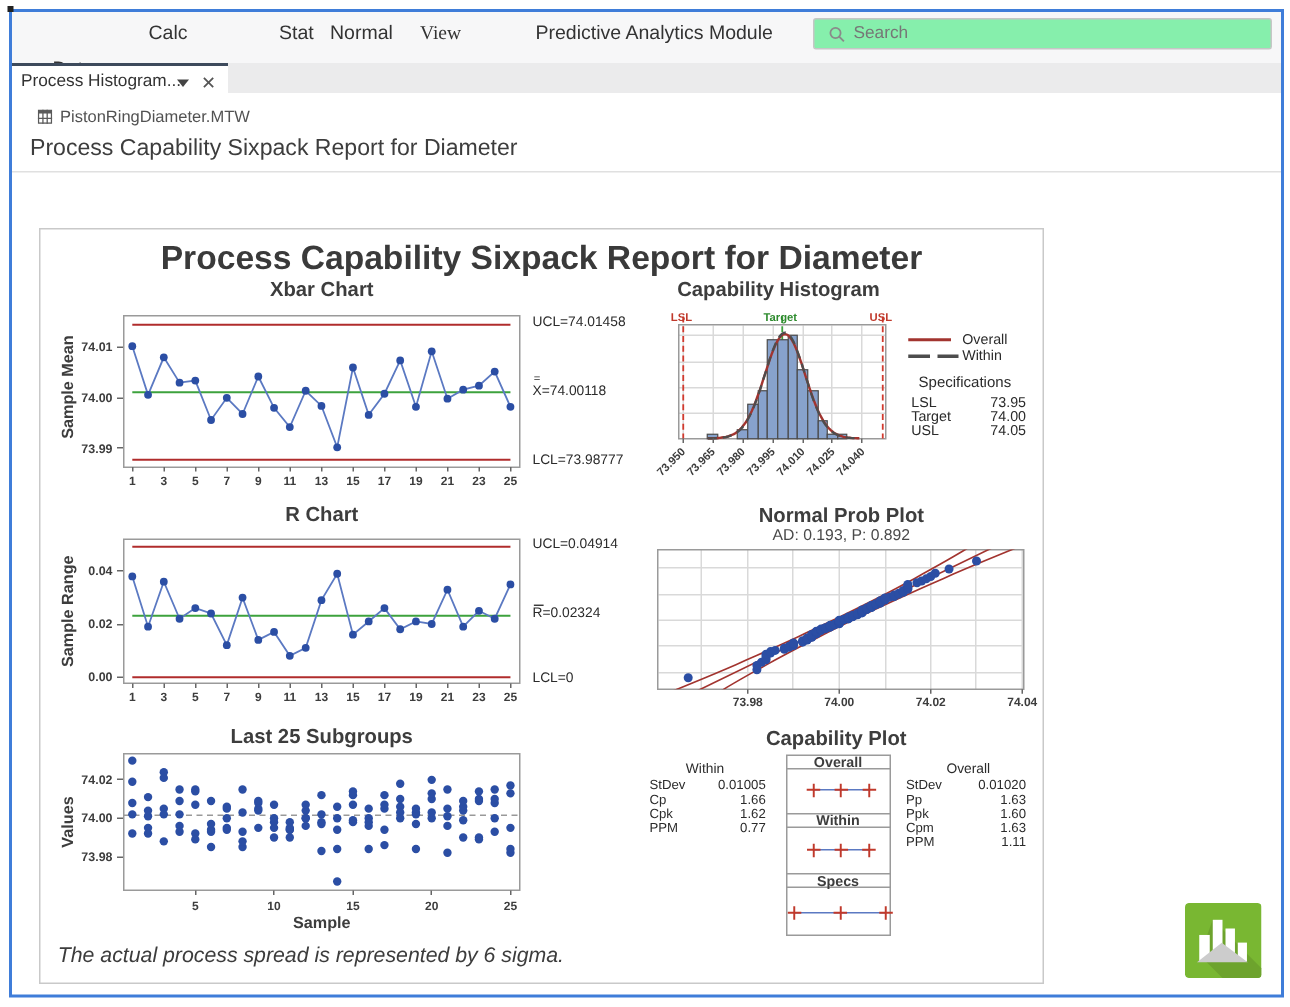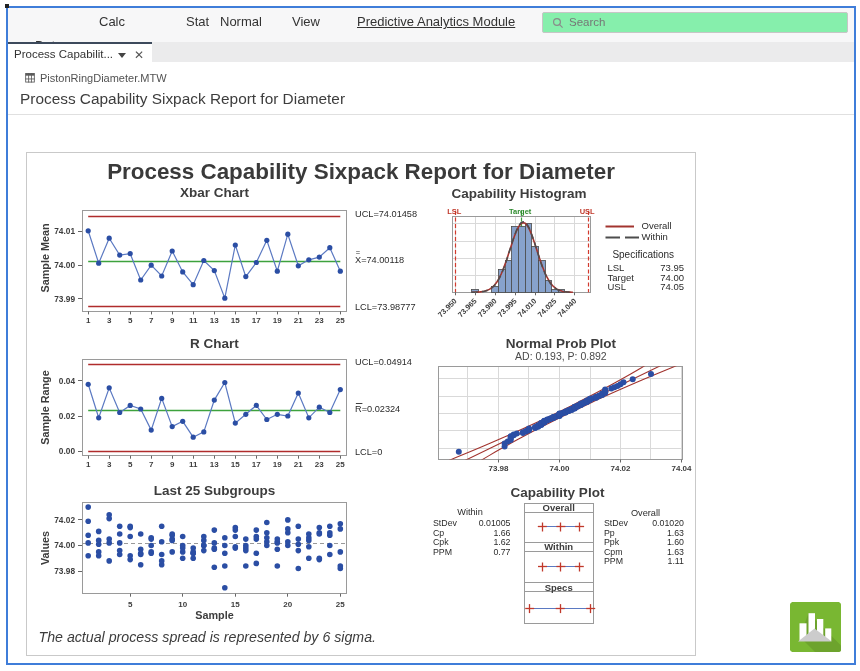--- a/index.html
+++ b/index.html
@@ -7,33 +7,33 @@
 </style></head>
 <body>
 <div class="abs" style="left:6px;top:6px;width:850px;height:659px;border:2px solid #3f7dd9;background:#fff;"></div>
 <div class="abs" style="left:5px;top:4px;width:4px;height:4px;background:#222;"></div>
 
 <div class="abs" style="left:8px;top:8px;width:846px;height:34px;background:#f7f7f8;"></div>
 <div class="abs" style="left:35px;top:14px;font-size:13px;color:#333;margin-top:24px;">Data</div>
 <div class="abs" style="left:99px;top:14px;font-size:13px;color:#333;">Calc</div>
 <div class="abs" style="left:161px;top:14px;font-size:13px;color:#333;margin-left:25px;">Stat</div>
 <div class="abs" style="left:220px;top:14px;font-size:13px;color:#333;">Normal</div>
-<div class="abs" style="left:292px;top:14px;font-size:13px;color:#333;">View</div>
-<div class="abs" style="left:357px;top:14px;font-size:13px;color:#333;text-decoration:underline;">Predictive Analytics Module</div>
+<div class="abs" style="left:280px;top:14px;font-size:13px;color:#333;font-family:Liberation Serif, serif;">View</div>
+<div class="abs" style="left:357px;top:14px;font-size:13px;color:#333;">Predictive Analytics Module</div>
 <div class="abs" style="left:542px;top:12px;width:306px;height:21px;background:#86efac;border:1px solid #c6c6c6;border-radius:2px;">
 <svg width="12" height="12" style="position:absolute;left:9px;top:4px;" viewBox="0 0 12 12">
       <circle cx="5" cy="5" r="3.4" fill="none" stroke="#8a8a8a" stroke-width="1.2"></circle>
       <line x1="7.6" y1="7.6" x2="10.6" y2="10.6" stroke="#8a8a8a" stroke-width="1.2"></line>
     </svg>
 <span style="position:absolute;left:26px;top:3px;font-size:11.5px;color:#767676;">Search</span>
 </div>
 
 <div class="abs" style="left:8px;top:42px;width:846px;height:20px;background:#ebebec;"></div>
 <div class="abs" style="left:8px;top:42px;width:143.5px;height:20px;background:#fff;border-top:2px solid #3d4a5c;"></div>
-<div class="abs" style="left:14px;top:48px;font-size:11.5px;color:#333;">Process Capabilit...</div>
+<div class="abs" style="left:14px;top:48px;font-size:11.5px;color:#333;">Process Histogram...</div>
 <div class="abs" style="left:118px;top:53px;width:0;height:0;border-left:4.5px solid transparent;border-right:4.5px solid transparent;border-top:5px solid #444;"></div>
 <div class="abs" style="left:134px;top:48px;font-size:12px;color:#555;">✕</div>
 
 <svg class="abs" style="left:25px;top:73px;" width="10" height="9.5" viewBox="0 0 11 11">
     <rect x="0.5" y="0.5" width="10" height="10" fill="#fff" stroke="#5a5a5a"></rect>
     <rect x="0.5" y="0.5" width="10" height="2.6" fill="#5a5a5a"></rect>
     <line x1="3.9" y1="0" x2="3.9" y2="11" stroke="#5a5a5a"></line>
     <line x1="7.2" y1="0" x2="7.2" y2="11" stroke="#5a5a5a"></line>
     <line x1="0" y1="6.9" x2="11" y2="6.9" stroke="#5a5a5a"></line>
   </svg>

